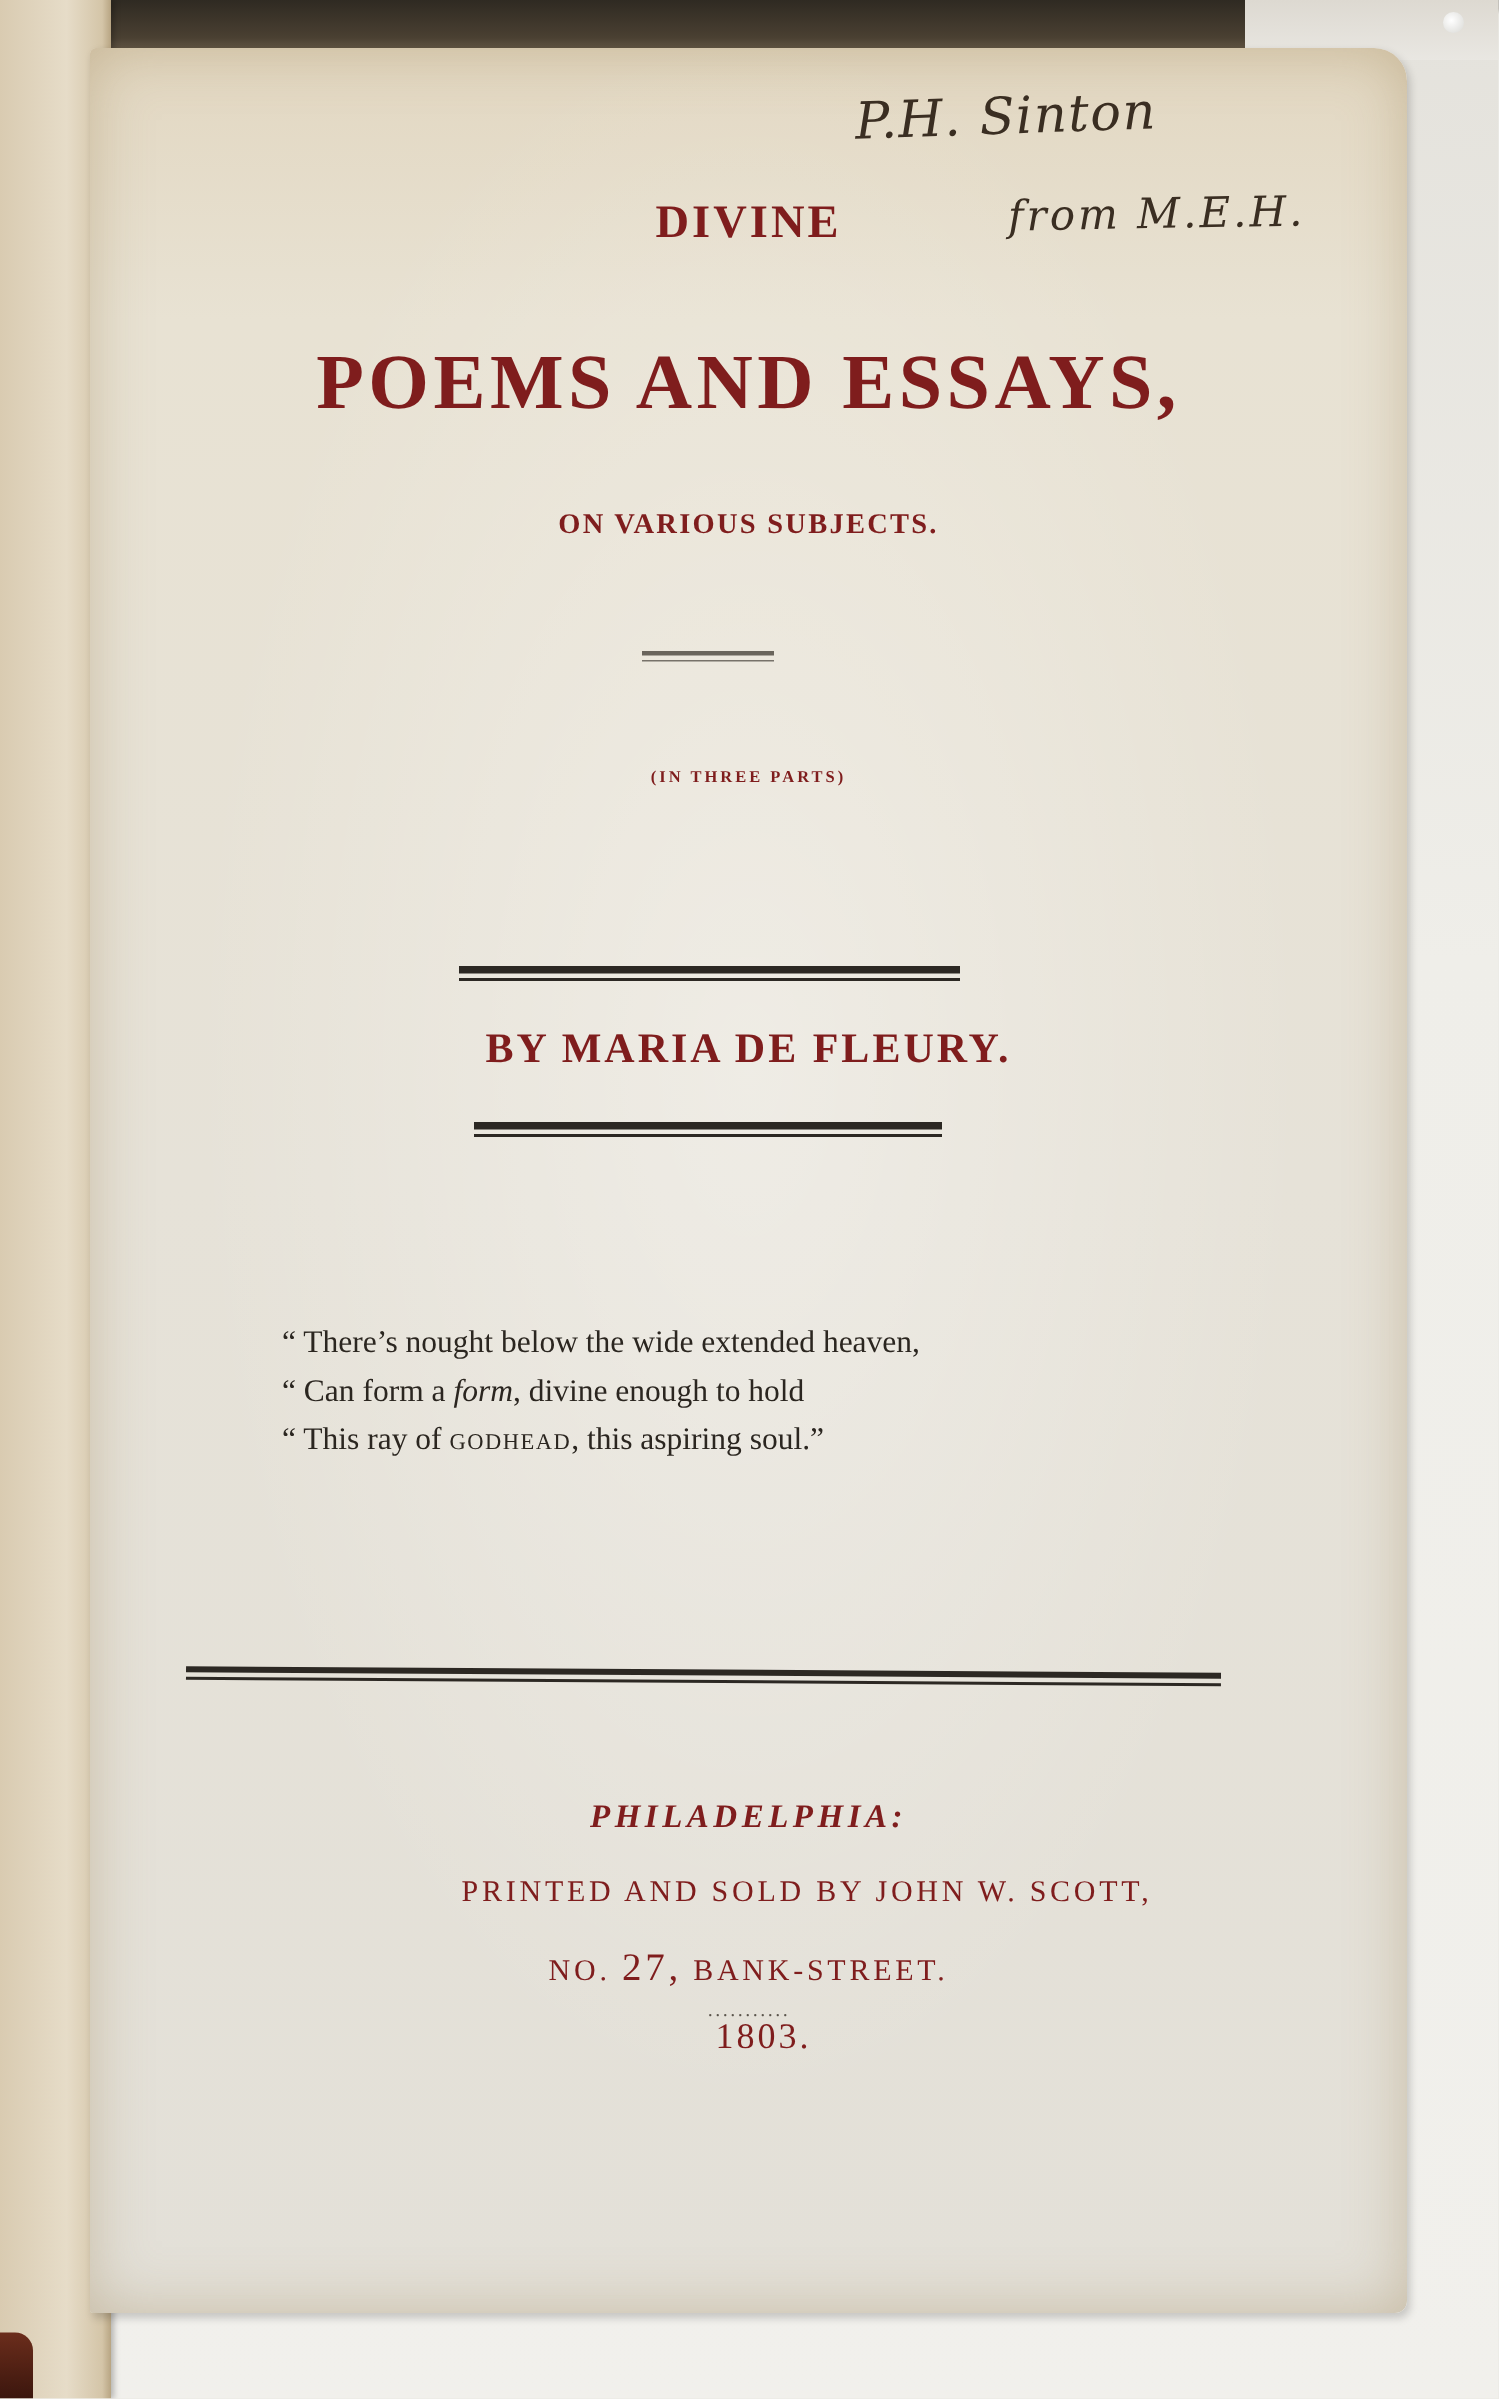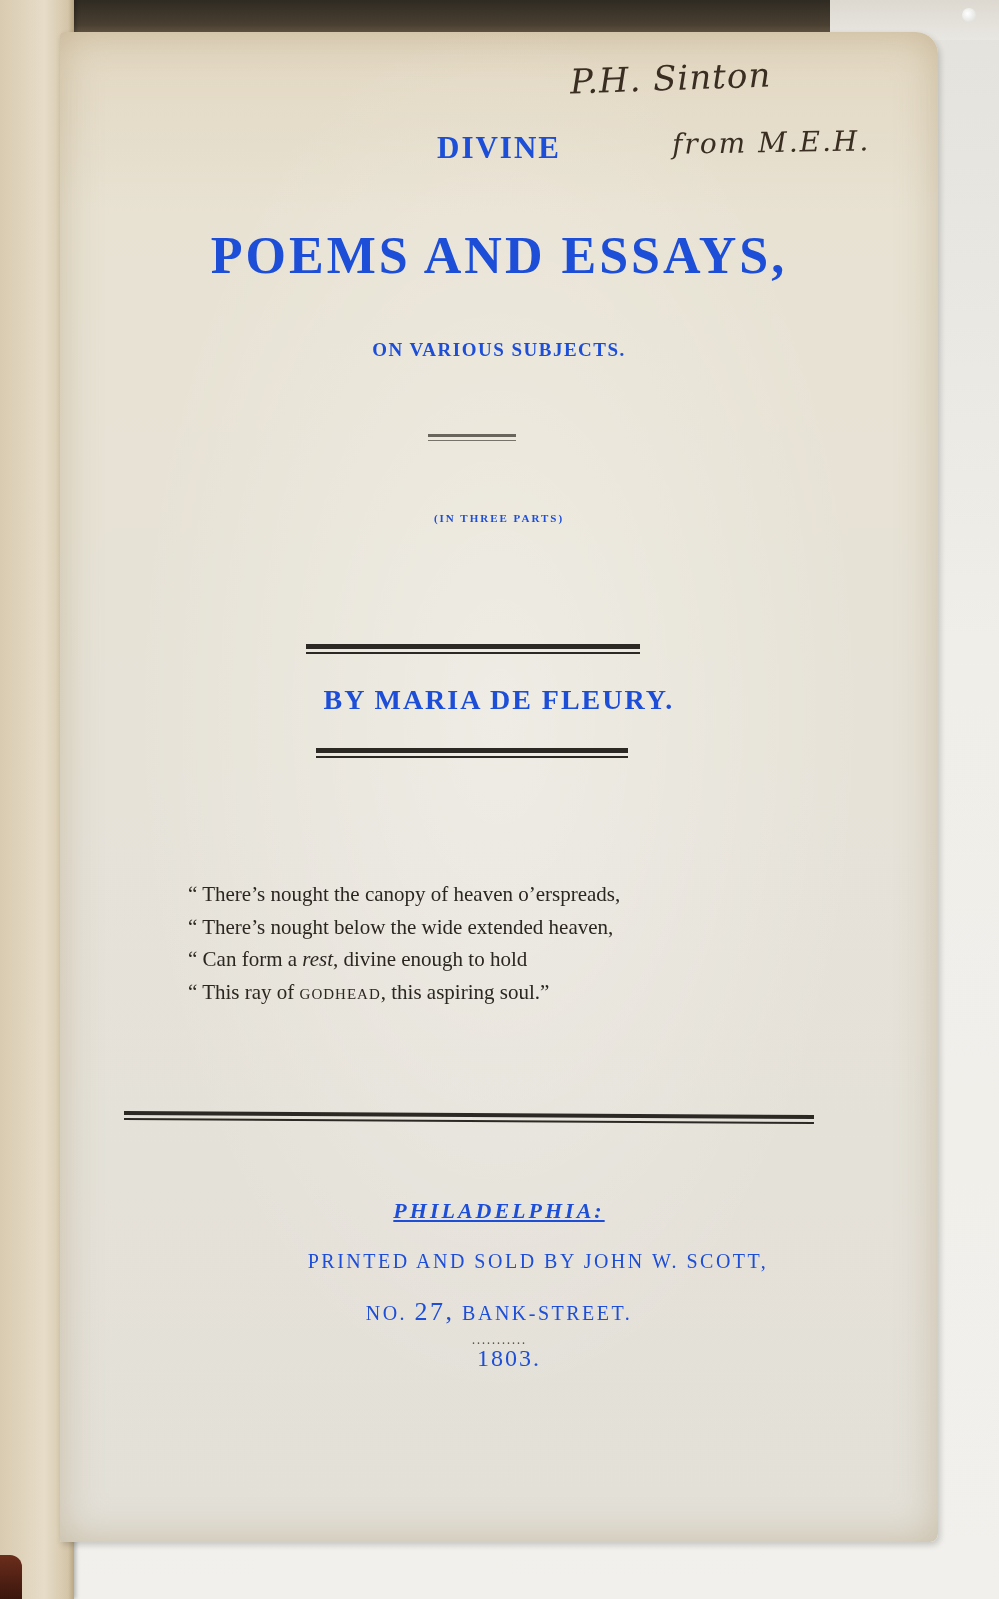--- a/index.html
+++ b/index.html
@@ -36,21 +36,21 @@
       background:
         radial-gradient(ellipse at 50% 45%, rgba(255,255,255,0.35) 0%, rgba(255,255,255,0) 60%),
         linear-gradient(180deg,#e2d7c1 0%,#e8e2d3 12%,#e6e2d8 50%,#e3e0d8 100%);
       border-radius:4px 22px 8px 2px;
       box-shadow: inset 0 0 40px rgba(150,120,70,0.35), 2px 3px 6px rgba(0,0,0,0.18);
     }
     .pin {
       position:absolute; left:962px; top:8px; width:14px; height:14px; border-radius:50%;
       background:radial-gradient(circle at 40% 40%,#ffffff,#d8d8d4);
     }
-    .center { position:absolute; left:60px; width:878px; text-align:center; color:#1d4ed8; }
+    .center { position:absolute; left:60px; width:878px; text-align:center; color:#7f1d1d; }
     .inscription {
       position:absolute; color:#3a2e22;
       font-family:"DejaVu Serif",serif; font-style:italic;
     }
     .insc1 { left:570px; top:58px; font-size:34px; letter-spacing:1px; transform:rotate(-2deg); }
     .insc2 { left:672px; top:126px; font-size:28px; letter-spacing:2px; transform:rotate(-1deg); }
     .t-divine { top:130px; font-size:31px; font-weight:bold; letter-spacing:2px; }
     .t-poems { top:226px; font-size:52px; font-weight:bold; letter-spacing:3px; }
     .t-various { top:339px; font-size:19px; font-weight:bold; letter-spacing:1.5px; }
     .t-parts { top:512px; font-size:11px; font-weight:bold; letter-spacing:2px; }
@@ -69,21 +69,21 @@
     .r3 .thin { height:1.5px; }
     .r4 { left:124px; top:1113px; width:690px; transform:rotate(0.35deg); }
     .r4 .thick { height:4px; }
     .r4 .thin { height:1.5px; }
     .quote {
       position:absolute; left:188px; top:878px; width:600px;
       font-size:21px; line-height:32.5px; color:#2b2620;
     }
     .quote .line { white-space:nowrap; }
     .sc { font-variant:small-caps; letter-spacing:1px;margin-top:32px; }
-    .t-city { top:1198px; font-size:22px; font-style:italic; font-weight:bold; letter-spacing:3px;text-decoration:underline; }
+    .t-city { top:1198px; font-size:22px; font-style:italic; font-weight:bold; letter-spacing:3px; }
     .t-printer { top:1250px; font-size:20px; letter-spacing:2.5px;padding-left:39px; }
     .t-address { top:1297px; font-size:20px; letter-spacing:2.5px; }
     .t-address .num { font-size:26px;text-align:right; }
     .dots { top:1333px; font-size:12px; letter-spacing:1px; color:#5a544b; }
     .t-year { top:1345px; font-size:24px; letter-spacing:2px;margin-left:10px; }
   </style>
 </head>
 <body>
 
 <div class="backdrop"></div>
@@ -114,27 +114,24 @@
     <div class="thin"></div>
   </div>
 <div class="center t-author">BY MARIA DE FLEURY.</div>
 <div class="rule r3">
     <div class="thick"></div>
     <div class="thin"></div>
   </div>
 
 <div class="quote">
   <div class="line">
-    <span>“ There’s nought the canopy of heaven o’erspreads,</span>
-  </div>
-  <div class="line">
     <span>“ There’s nought below the wide extended heaven,</span>
   </div>
   <div class="line">
-    <span>“ Can form a </span><i>rest</i><span>, divine enough to hold</span>
+    <span>“ Can form a </span><i>form</i><span>, divine enough to hold</span>
   </div>
   <div class="line">
     <span>“ This ray of </span><span class="sc">godhead</span><span>, this aspiring soul.”</span>
   </div>
 </div>
 
 <div class="rule r4">
     <div class="thick"></div>
     <div class="thin"></div>
   </div>

